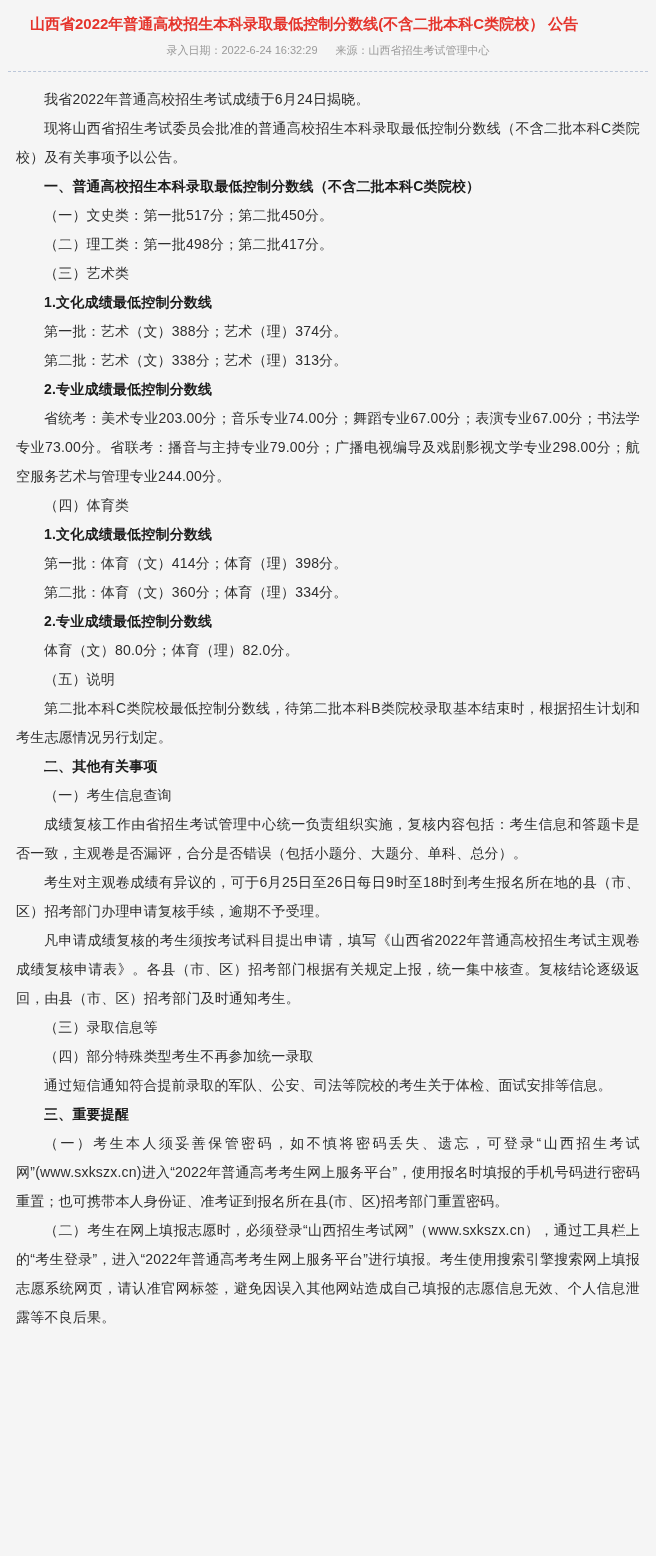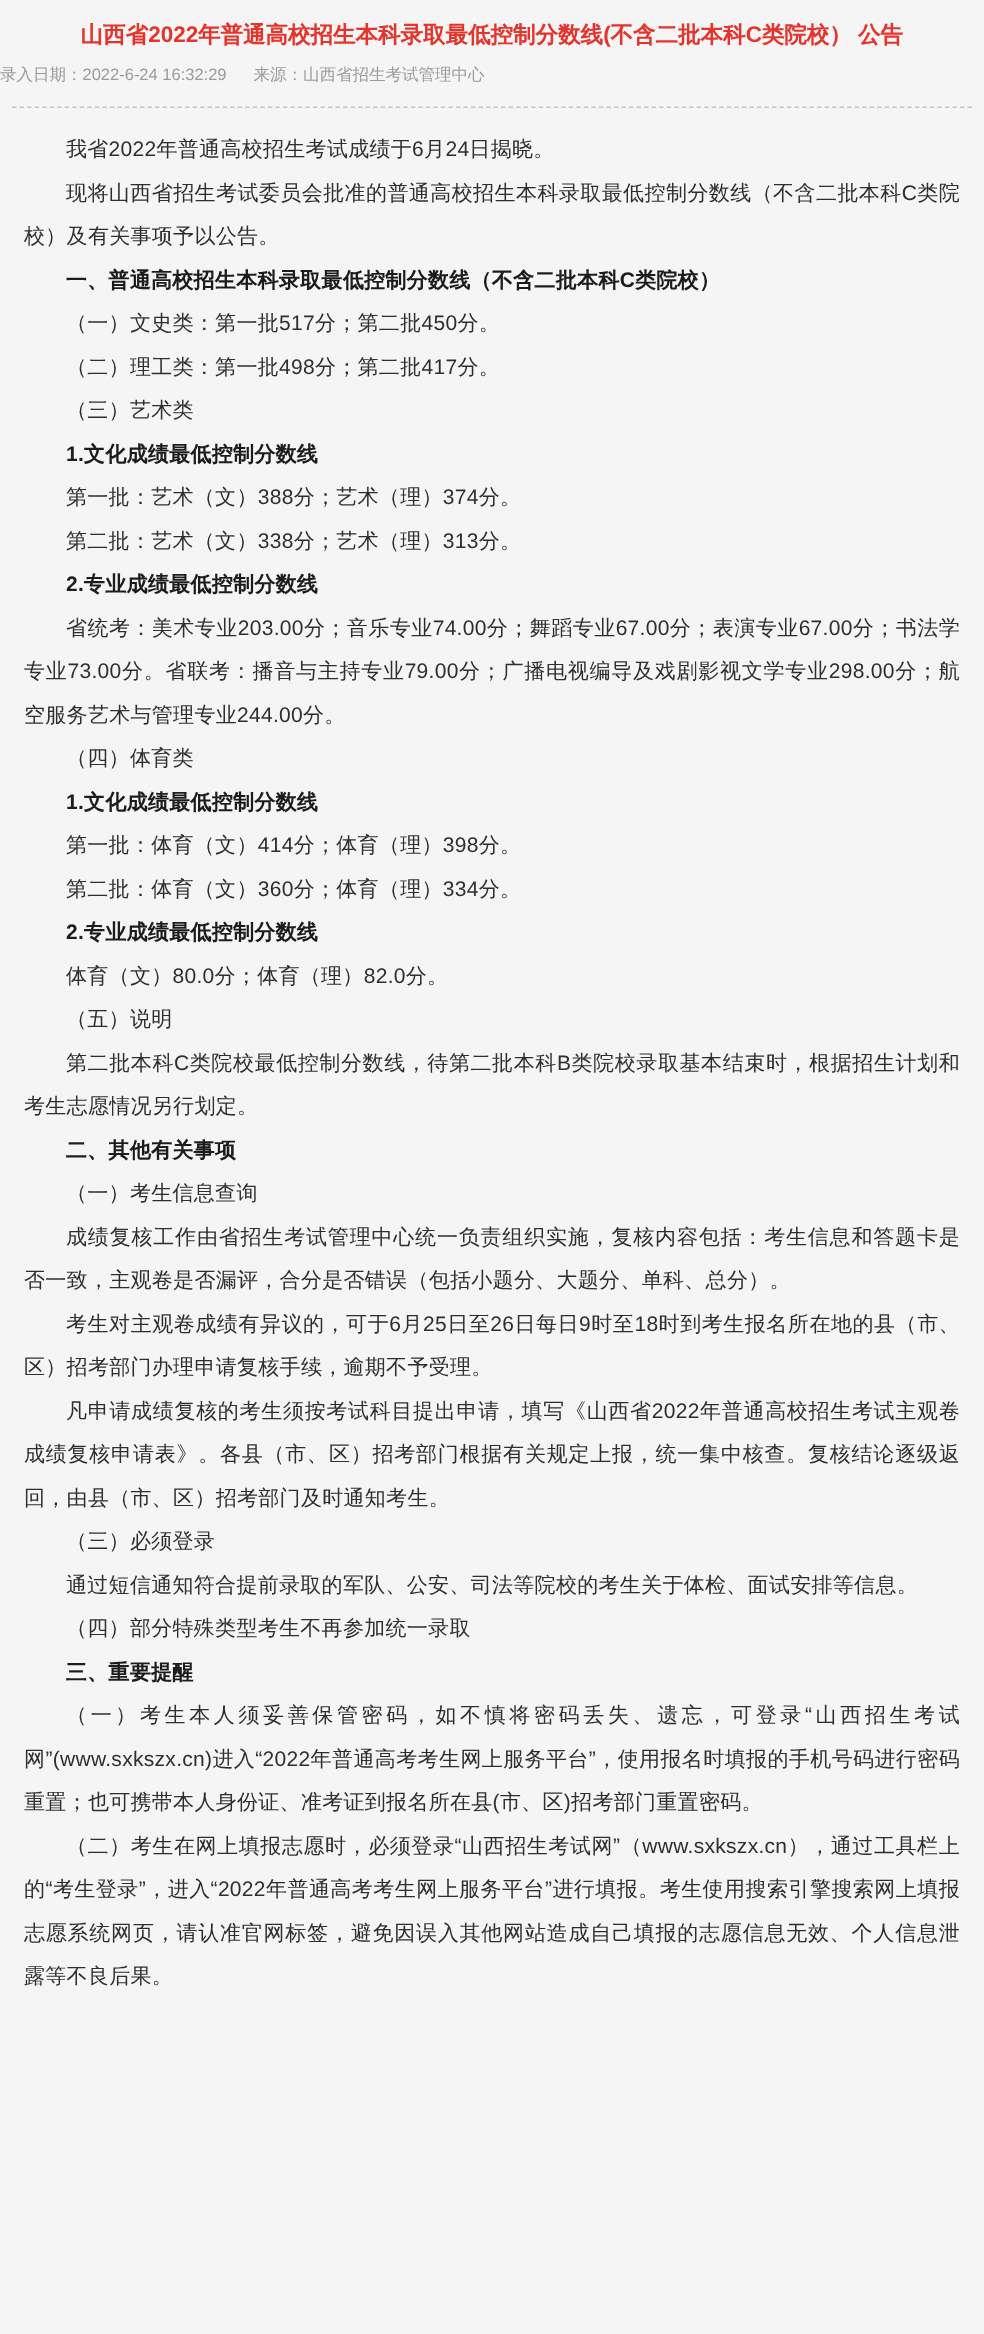--- a/index.html
+++ b/index.html
@@ -16,28 +16,29 @@
     width: 656px;
     height: 1556px;
     overflow: hidden;
     background: var(--bg);
     font-family: "Liberation Sans", "DejaVu Sans", sans-serif;
   }
   .article-header { padding-top: 13px; }
   .article-title {
     margin: 0;
     padding: 0 30px;
-    text-align: center;
+    text-align: left;
     font-size: 15px;
     font-weight: bold;
     line-height: 22px;
     color: var(--title-color);
   }
   .article-meta {
     margin-top: 8px;
+    text-align: center;
     font-size: 11px;
     line-height: 14px;
     color: var(--meta-color);
   }
   .article-meta .meta-gap { margin-left: 18px; }
   .dashed-divider {
     border: none;
     border-top: 1px dashed var(--divider-color);
     margin: 14px 8px 0 8px;
     height: 0;
@@ -88,19 +89,19 @@
     <p class="para">第二批：体育（文）360分；体育（理）334分。</p>
     <p class="para bold">2.专业成绩最低控制分数线</p>
     <p class="para">体育（文）80.0分；体育（理）82.0分。</p>
     <p class="para">（五）说明</p>
     <p class="para">第二批本科C类院校最低控制分数线，待第二批本科B类院校录取基本结束时，根据招生计划和考生志愿情况另行划定。</p>
     <p class="para bold">二、其他有关事项</p>
     <p class="para">（一）考生信息查询</p>
     <p class="para">成绩复核工作由省招生考试管理中心统一负责组织实施，复核内容包括：考生信息和答题卡是否一致，主观卷是否漏评，合分是否错误（包括小题分、大题分、单科、总分）。</p>
     <p class="para">考生对主观卷成绩有异议的，可于6月25日至26日每日9时至18时到考生报名所在地的县（市、区）招考部门办理申请复核手续，逾期不予受理。</p>
     <p class="para">凡申请成绩复核的考生须按考试科目提出申请，填写《山西省2022年普通高校招生考试主观卷成绩复核申请表》。各县（市、区）招考部门根据有关规定上报，统一集中核查。复核结论逐级返回，由县（市、区）招考部门及时通知考生。</p>
-    <p class="para">（三）必须登录</p>
+    <p class="para">（三）录取信息等</p>
+    <p class="para">（四）部分特殊类型考生不再参加统一录取</p>
     <p class="para">通过短信通知符合提前录取的军队、公安、司法等院校的考生关于体检、面试安排等信息。</p>
-    <p class="para">（四）部分特殊类型考生不再参加统一录取</p>
     <p class="para bold">三、重要提醒</p>
     <p class="para">（一）考生本人须妥善保管密码，如不慎将密码丢失、遗忘，可登录“山西招生考试网”(www.sxkszx.cn)进入“2022年普通高考考生网上服务平台”，使用报名时填报的手机号码进行密码重置；也可携带本人身份证、准考证到报名所在县(市、区)招考部门重置密码。</p>
     <p class="para">（二）考生在网上填报志愿时，必须登录“山西招生考试网”（www.sxkszx.cn），通过工具栏上的“考生登录”，进入“2022年普通高考考生网上服务平台”进行填报。考生使用搜索引擎搜索网上填报志愿系统网页，请认准官网标签，避免因误入其他网站造成自己填报的志愿信息无效、个人信息泄露等不良后果。</p>
   </div>
 
 </body></html>

